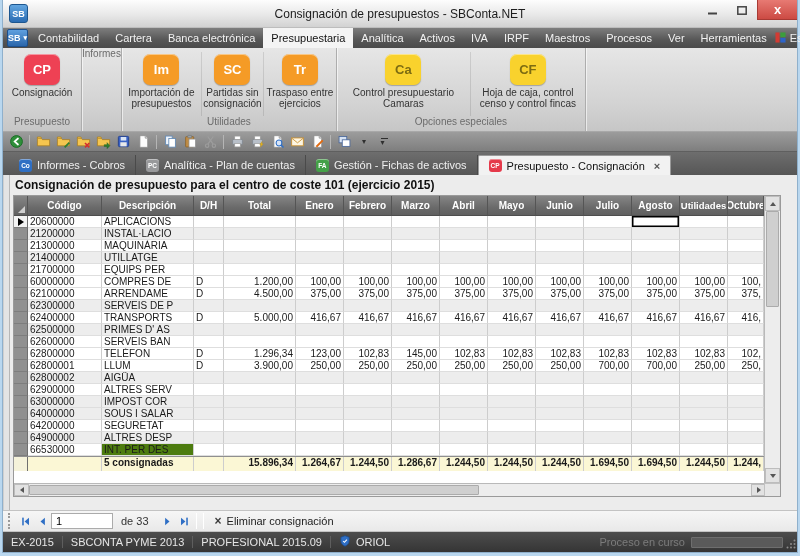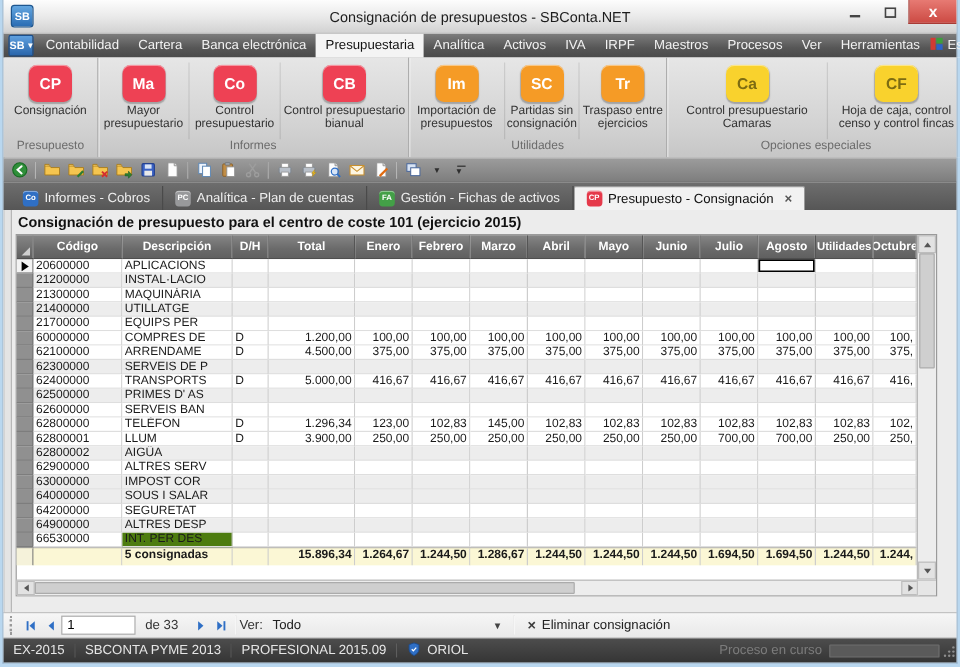--- a/index.html
+++ b/index.html
@@ -284,34 +284,20 @@
       <section class="ribbon-group">
         <div class="rg-buttons">
           <div class="ribbon-btn" style="width: 78px;">
             <span class="rb-badge" style="background: linear-gradient(rgba(238, 65, 84, 0.8), rgb(238, 65, 84)) rgb(238, 65, 84); color: rgb(255, 255, 255);">CP</span>
             <span class="rb-label">Consignación</span>
           </div>
         </div>
         <div class="rg-label">Presupuesto</div>
       </section>
       <section class="ribbon-group">
-        <div class="rg-buttons">
-          <div class="ribbon-btn" style="width: 76px;">
-            <span class="rb-badge" style="background: linear-gradient(rgba(238, 65, 84, 0.8), rgb(238, 65, 84)) rgb(238, 65, 84); color: rgb(255, 255, 255);">Ma</span>
-            <span class="rb-label">Mayor presupuestario</span>
-          </div>
-          <div class="ribbon-btn" style="width: 76px;">
-            <span class="rb-badge" style="background: linear-gradient(rgba(238, 65, 84, 0.8), rgb(238, 65, 84)) rgb(238, 65, 84); color: rgb(255, 255, 255);">Co</span>
-            <span class="rb-label">Control presupuestario</span>
-          </div>
-          <div class="ribbon-btn" style="width: 106px;">
-            <span class="rb-badge" style="background: linear-gradient(rgba(238, 65, 84, 0.8), rgb(238, 65, 84)) rgb(238, 65, 84); color: rgb(255, 255, 255);">CB</span>
-            <span class="rb-label">Control presupuestario bianual</span>
-          </div>
-        </div>
         <div class="rg-label">Informes</div>
       </section>
       <section class="ribbon-group">
         <div class="rg-buttons">
           <div class="ribbon-btn" style="width: 80px;">
             <span class="rb-badge" style="background: linear-gradient(rgba(245, 155, 38, 0.8), rgb(245, 155, 38)) rgb(245, 155, 38); color: rgb(255, 255, 255);">Im</span>
             <span class="rb-label">Importación de presupuestos</span>
           </div>
           <div class="ribbon-btn" style="width: 62px;">
             <span class="rb-badge" style="background: linear-gradient(rgba(245, 155, 38, 0.8), rgb(245, 155, 38)) rgb(245, 155, 38); color: rgb(255, 255, 255);">SC</span>
@@ -906,25 +892,20 @@
           <path d="M3.4 1.8 L8.2 6 L3.4 10.2 Z"></path>
         </svg>
     </div>
     <div class="nav-btn">
       <svg viewBox="0 0 12 12" fill="#2f6fc5">
           <path d="M2.2 1.8 L7 6 L2.2 10.2 Z"></path>
           <rect x="7.9" y="1.8" width="1.7" height="8.4"></rect>
         </svg>
     </div>
     <div class="nav-sep"></div>
-    <div class="ver-region">
-      <span class="ver-label">Ver:</span>
-      <span>Todo</span>
-      <span class="ver-caret">▼</span>
-    </div>
     <div class="nav-sep"></div>
     <div class="del-region">
       <span class="del-x">×</span>
       <span>Eliminar consignación</span>
     </div>
   </div>
 
   <div class="statusbar" id="statusbar">
     <span class="sb-item">EX-2015</span>
       <span class="sb-sep"></span>

